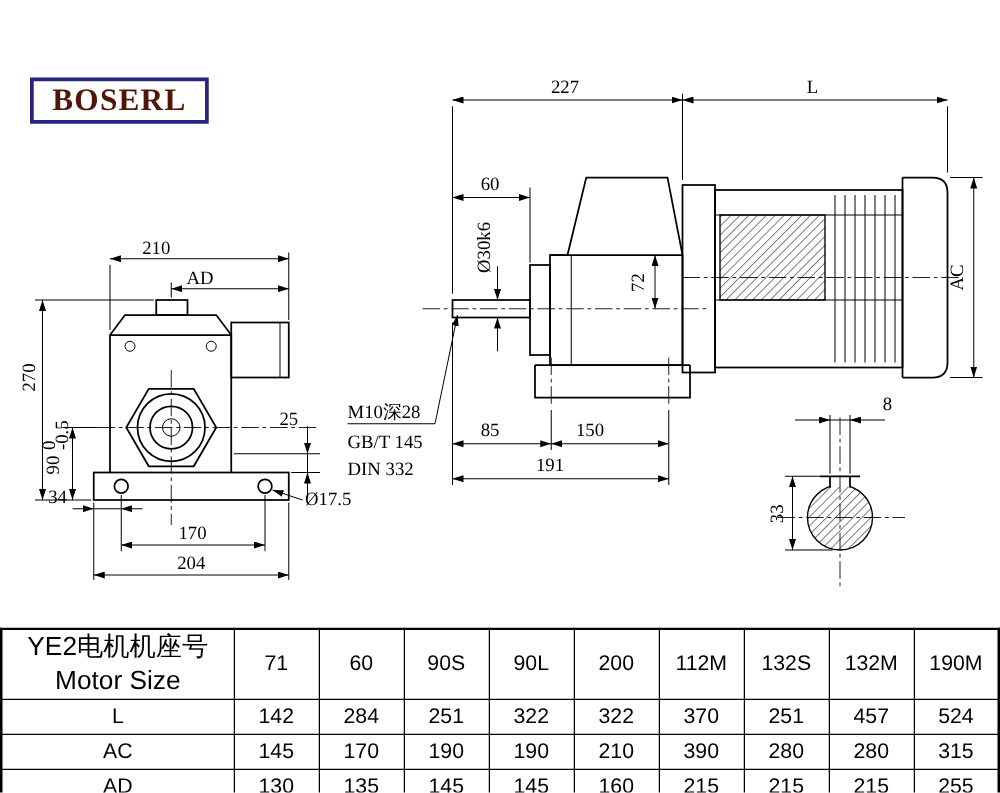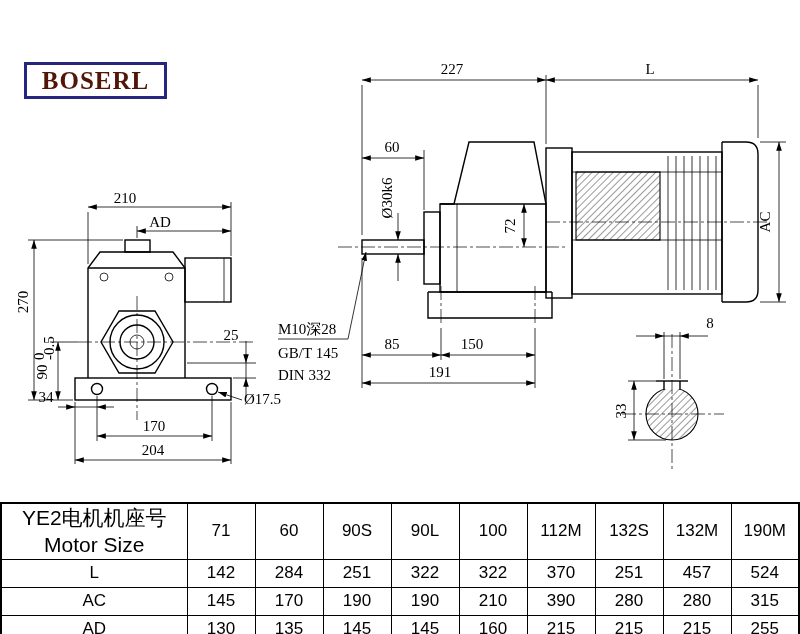--- a/index.html
+++ b/index.html
@@ -231,21 +231,21 @@
   <thead>
     <tr>
       <th class="motor-size-cell">
         <div>YE2电机机座号</div>
         <div>Motor Size</div>
       </th>
       <th>71</th>
       <th>60</th>
       <th>90S</th>
       <th>90L</th>
-      <th>100</th>
+      <th>200</th>
       <th>112M</th>
       <th>132S</th>
       <th>132M</th>
       <th>190M</th>
     </tr>
   </thead>
   <tbody>
     <tr>
       <th>L</th>
       <td>142</td>

